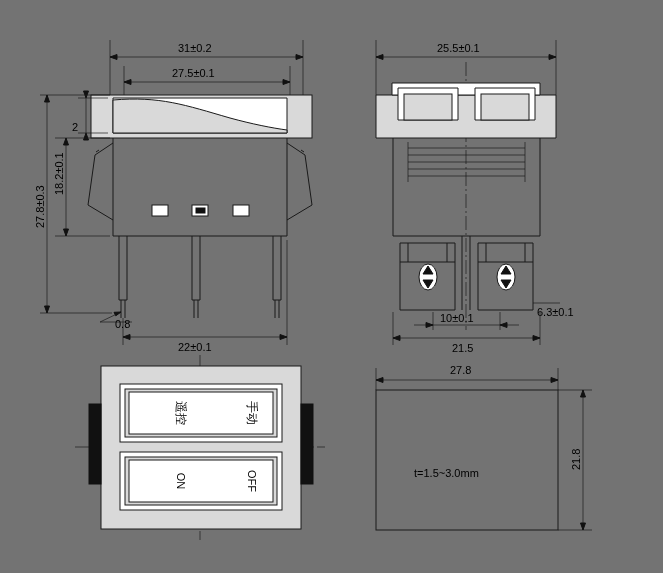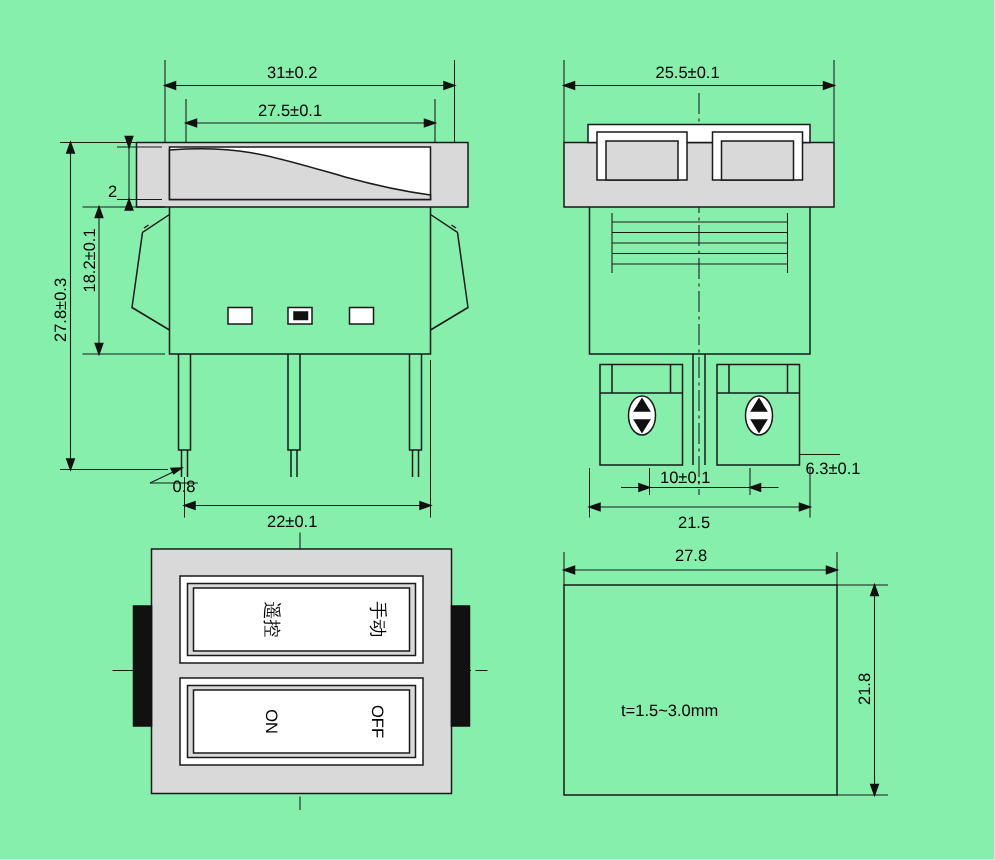--- a/index.html
+++ b/index.html
@@ -7,21 +7,21 @@
     padding: 0;
     background: #ffffff;
   }
   body {
     font-family: "Liberation Sans", sans-serif;
   }
   #sheet {
     position: relative;
     width: 663px;
     height: 573px;
-    background: #86efac;
+    background: #737373;
     overflow: hidden;
   }
   svg.drawing {
     position: absolute;
     top: 0;
     left: 0;
     width: 663px;
     height: 573px;
   }
   .lbl {

